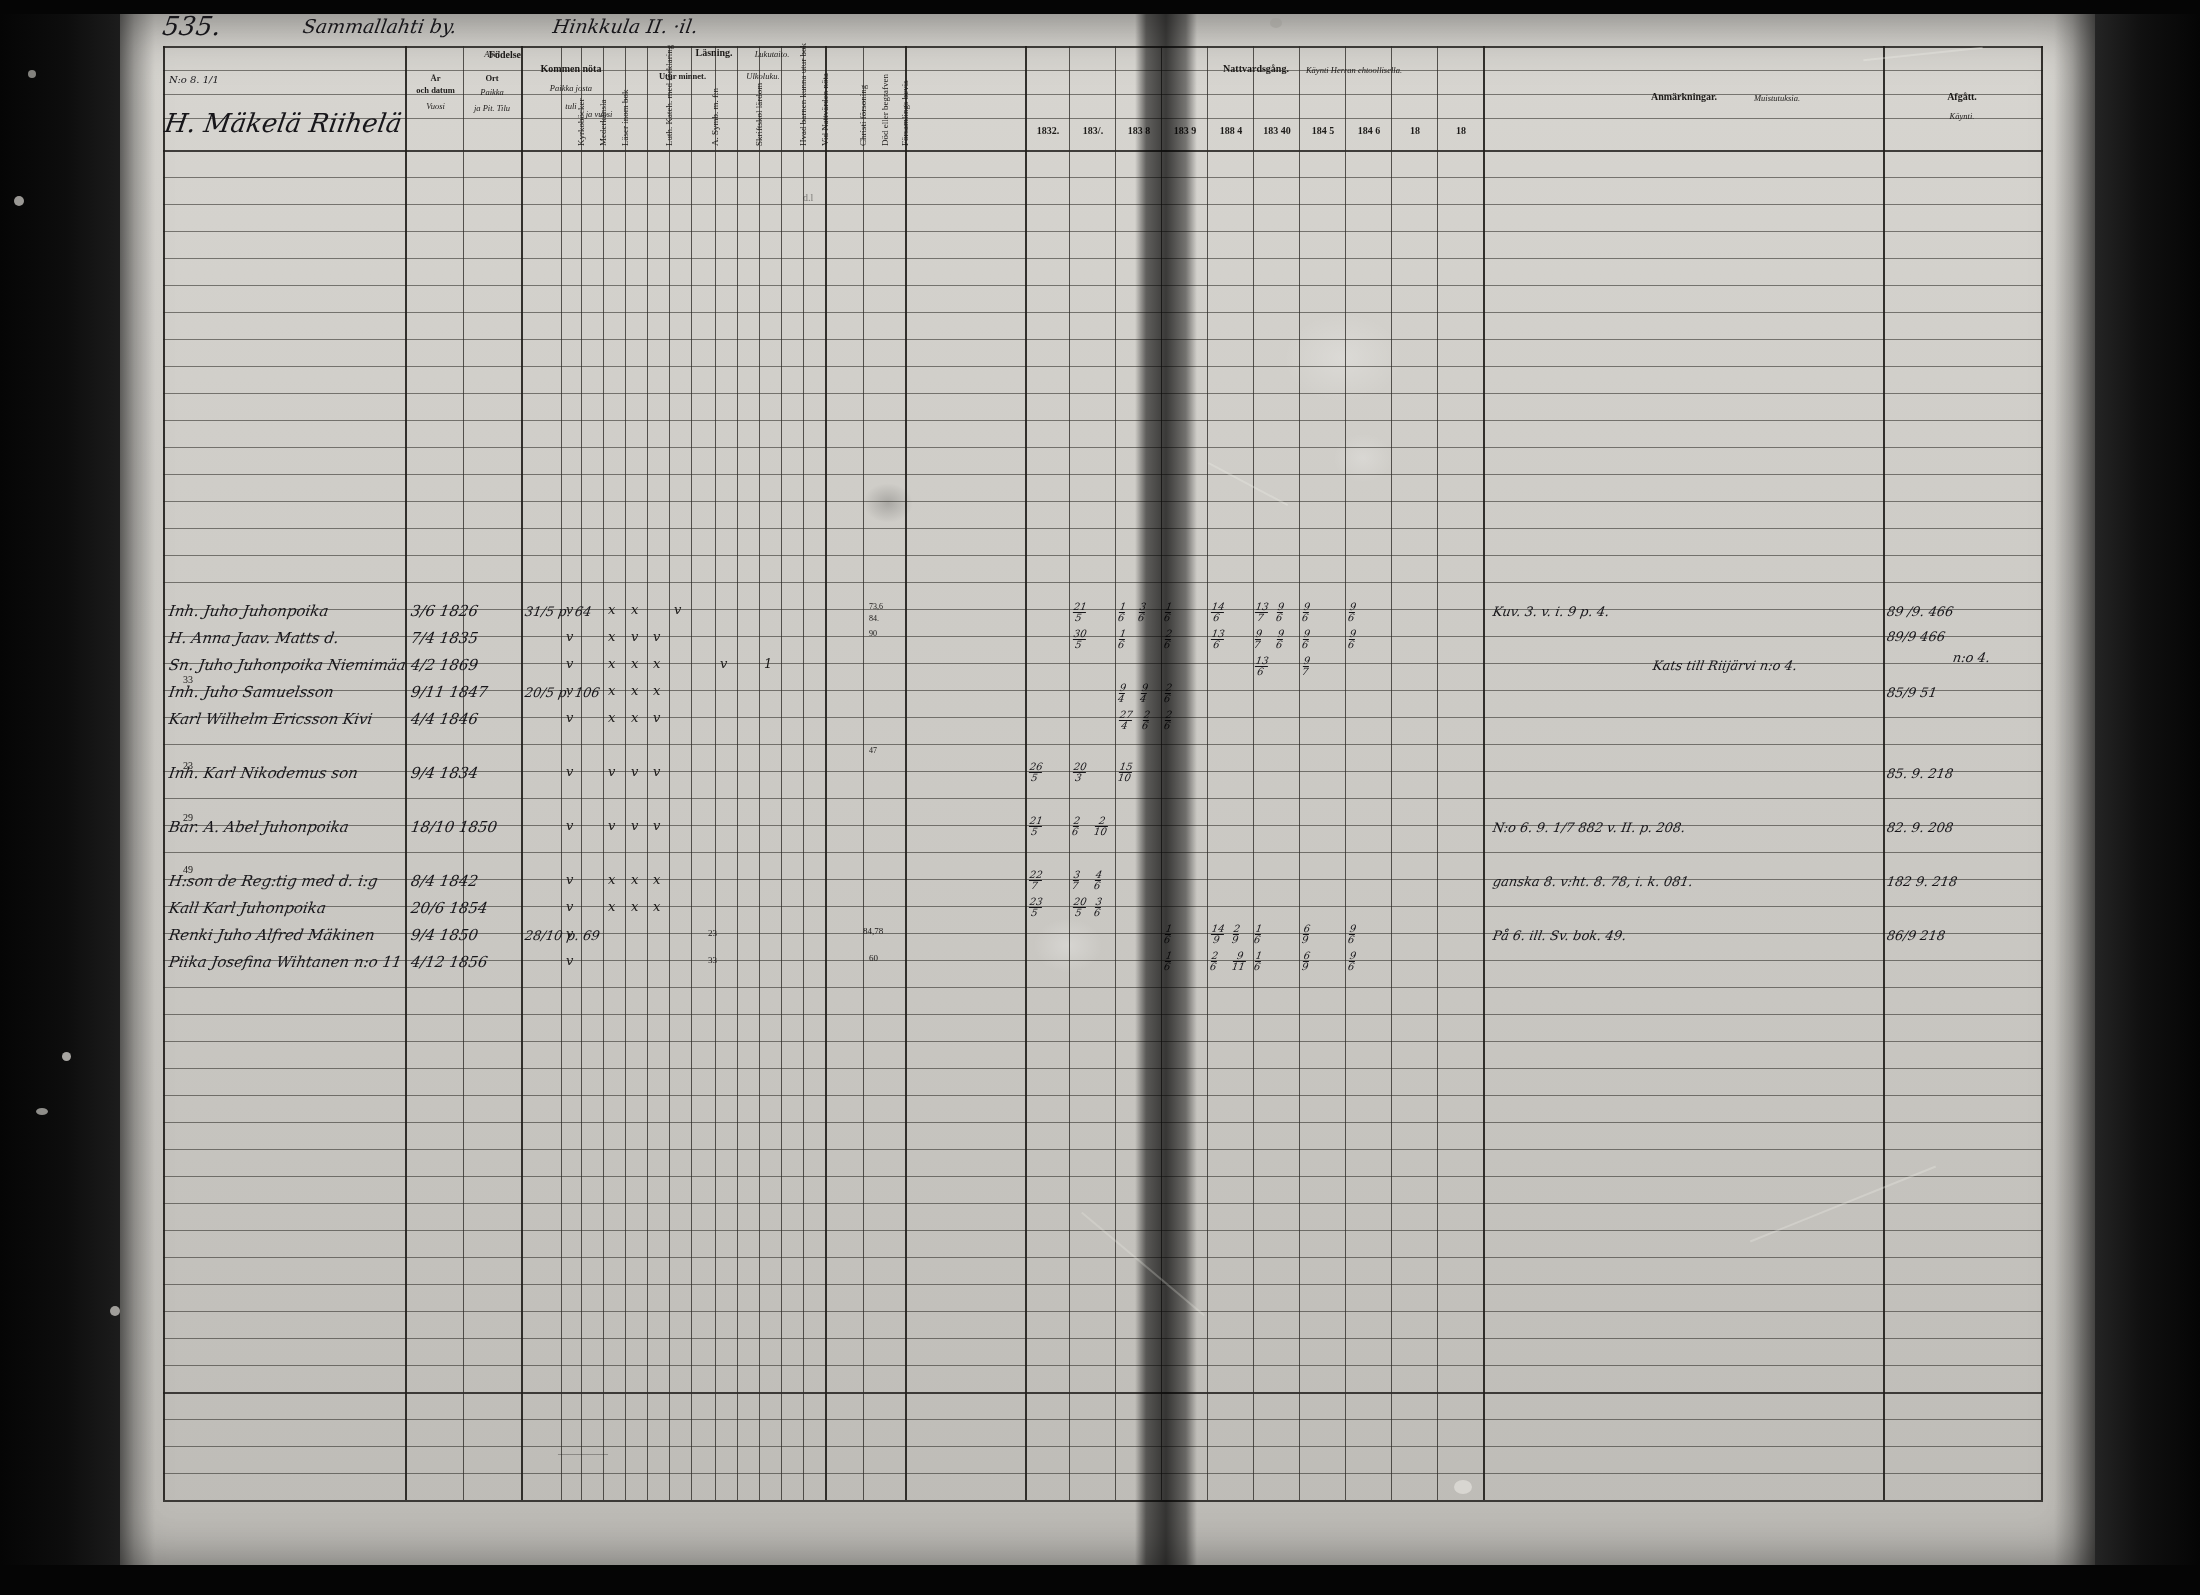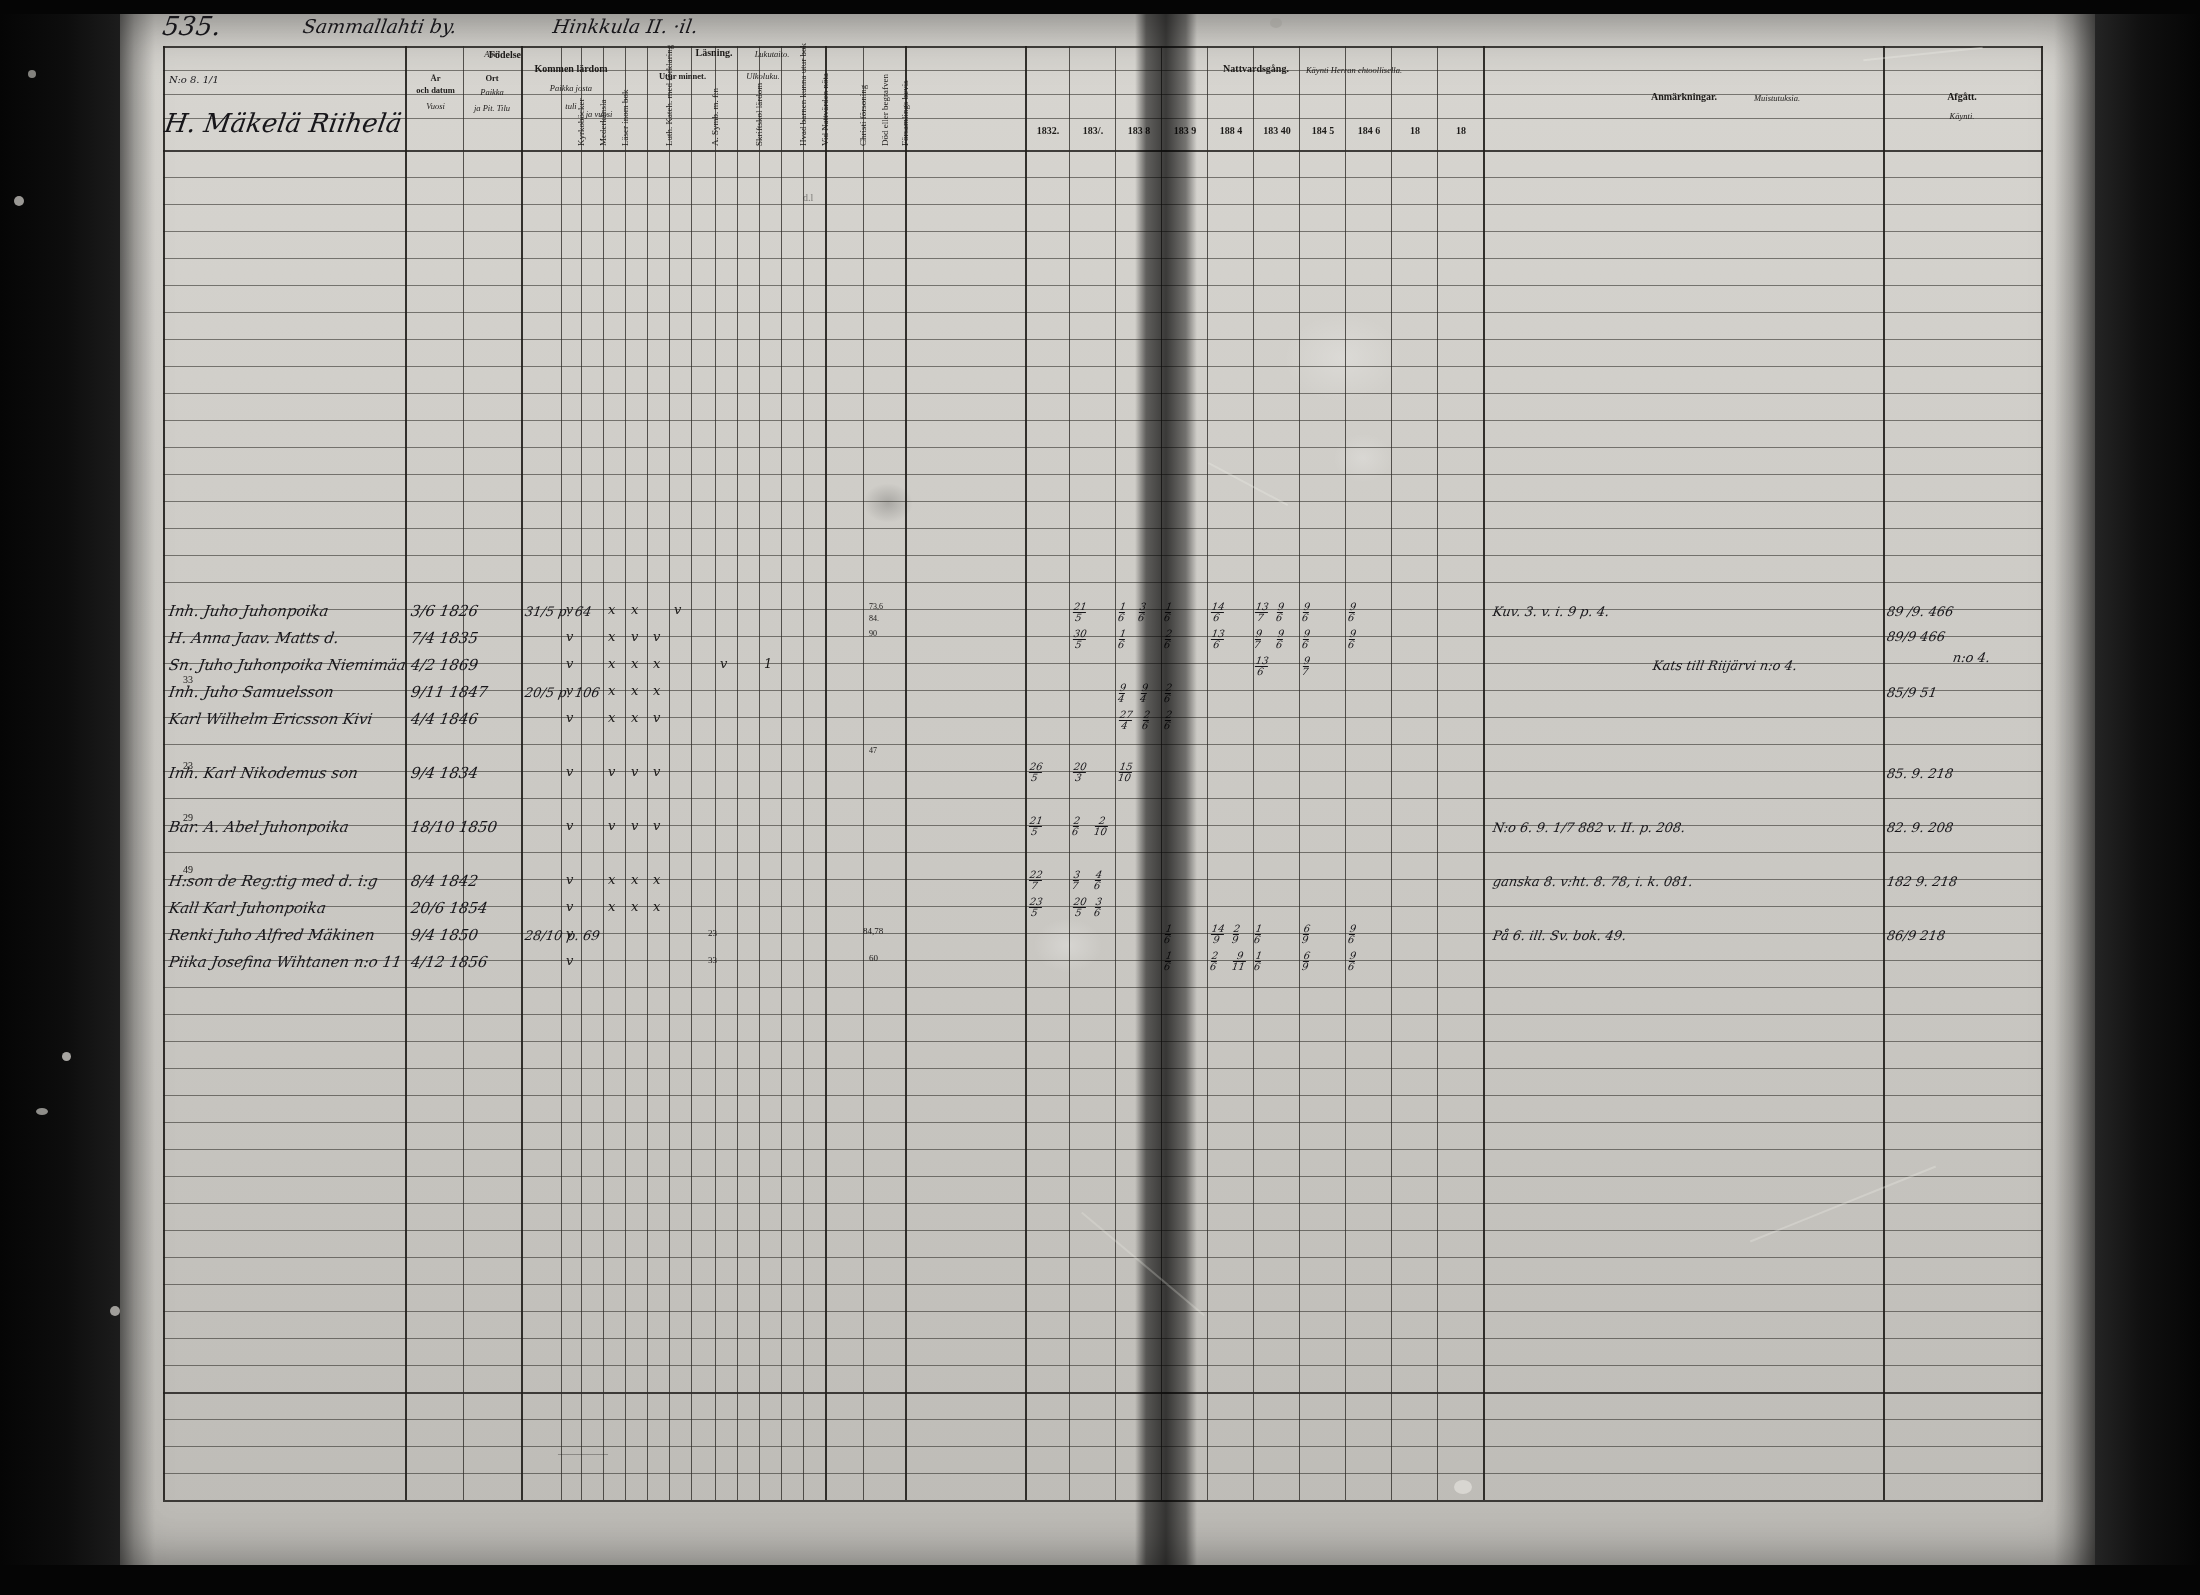--- a/index.html
+++ b/index.html
@@ -197,21 +197,21 @@
 
       <div class="hd b sm" style="left:245px;top:4px;width:113px;text-align:right;">Födelse</div>
       <div class="hd it xs" style="left:300px;top:4px;width:58px;">Abel</div>
       <div class="hd b xs" style="left:245px;top:28px;width:55px;">År</div>
       <div class="hd b xs" style="left:245px;top:40px;width:55px;">och datum</div>
       <div class="hd it xs" style="left:245px;top:56px;width:55px;">Vuosi</div>
       <div class="hd b xs" style="left:301px;top:28px;width:56px;">Ort</div>
       <div class="hd it xs" style="left:301px;top:42px;width:56px;">Paikka</div>
       <div class="hd it xs" style="left:298px;top:58px;width:62px;">ja Pit. Tilu</div>
 
-      <div class="hd b sm" style="left:360px;top:18px;width:96px;">Kommen lärdom</div>
+      <div class="hd b sm" style="left:360px;top:18px;width:96px;">Kommen nöta</div>
       <div class="hd it xs" style="left:360px;top:38px;width:96px;">Paikka josta</div>
       <div class="hd it xs" style="left:360px;top:56px;width:96px;">tuli</div>
       <div class="hd it xs" style="left:360px;top:64px;width:96px;padding-left:28px;">ja vuosi</div>
 
       <div class="hd b sm" style="left:440px;top:2px;width:222px;">Läsning.</div>
       <div class="hd it xs" style="left:556px;top:4px;width:106px;">Lukutaito.</div>
       <div class="hd b xs" style="left:462px;top:26px;width:115px;">Utur minnet.</div>
       <div class="hd it xs" style="left:560px;top:26px;width:80px;">Ulkoluku.</div>
 
       <div class="vert" style="left:413px;top:100px;">Kyrkoböcker</div>

